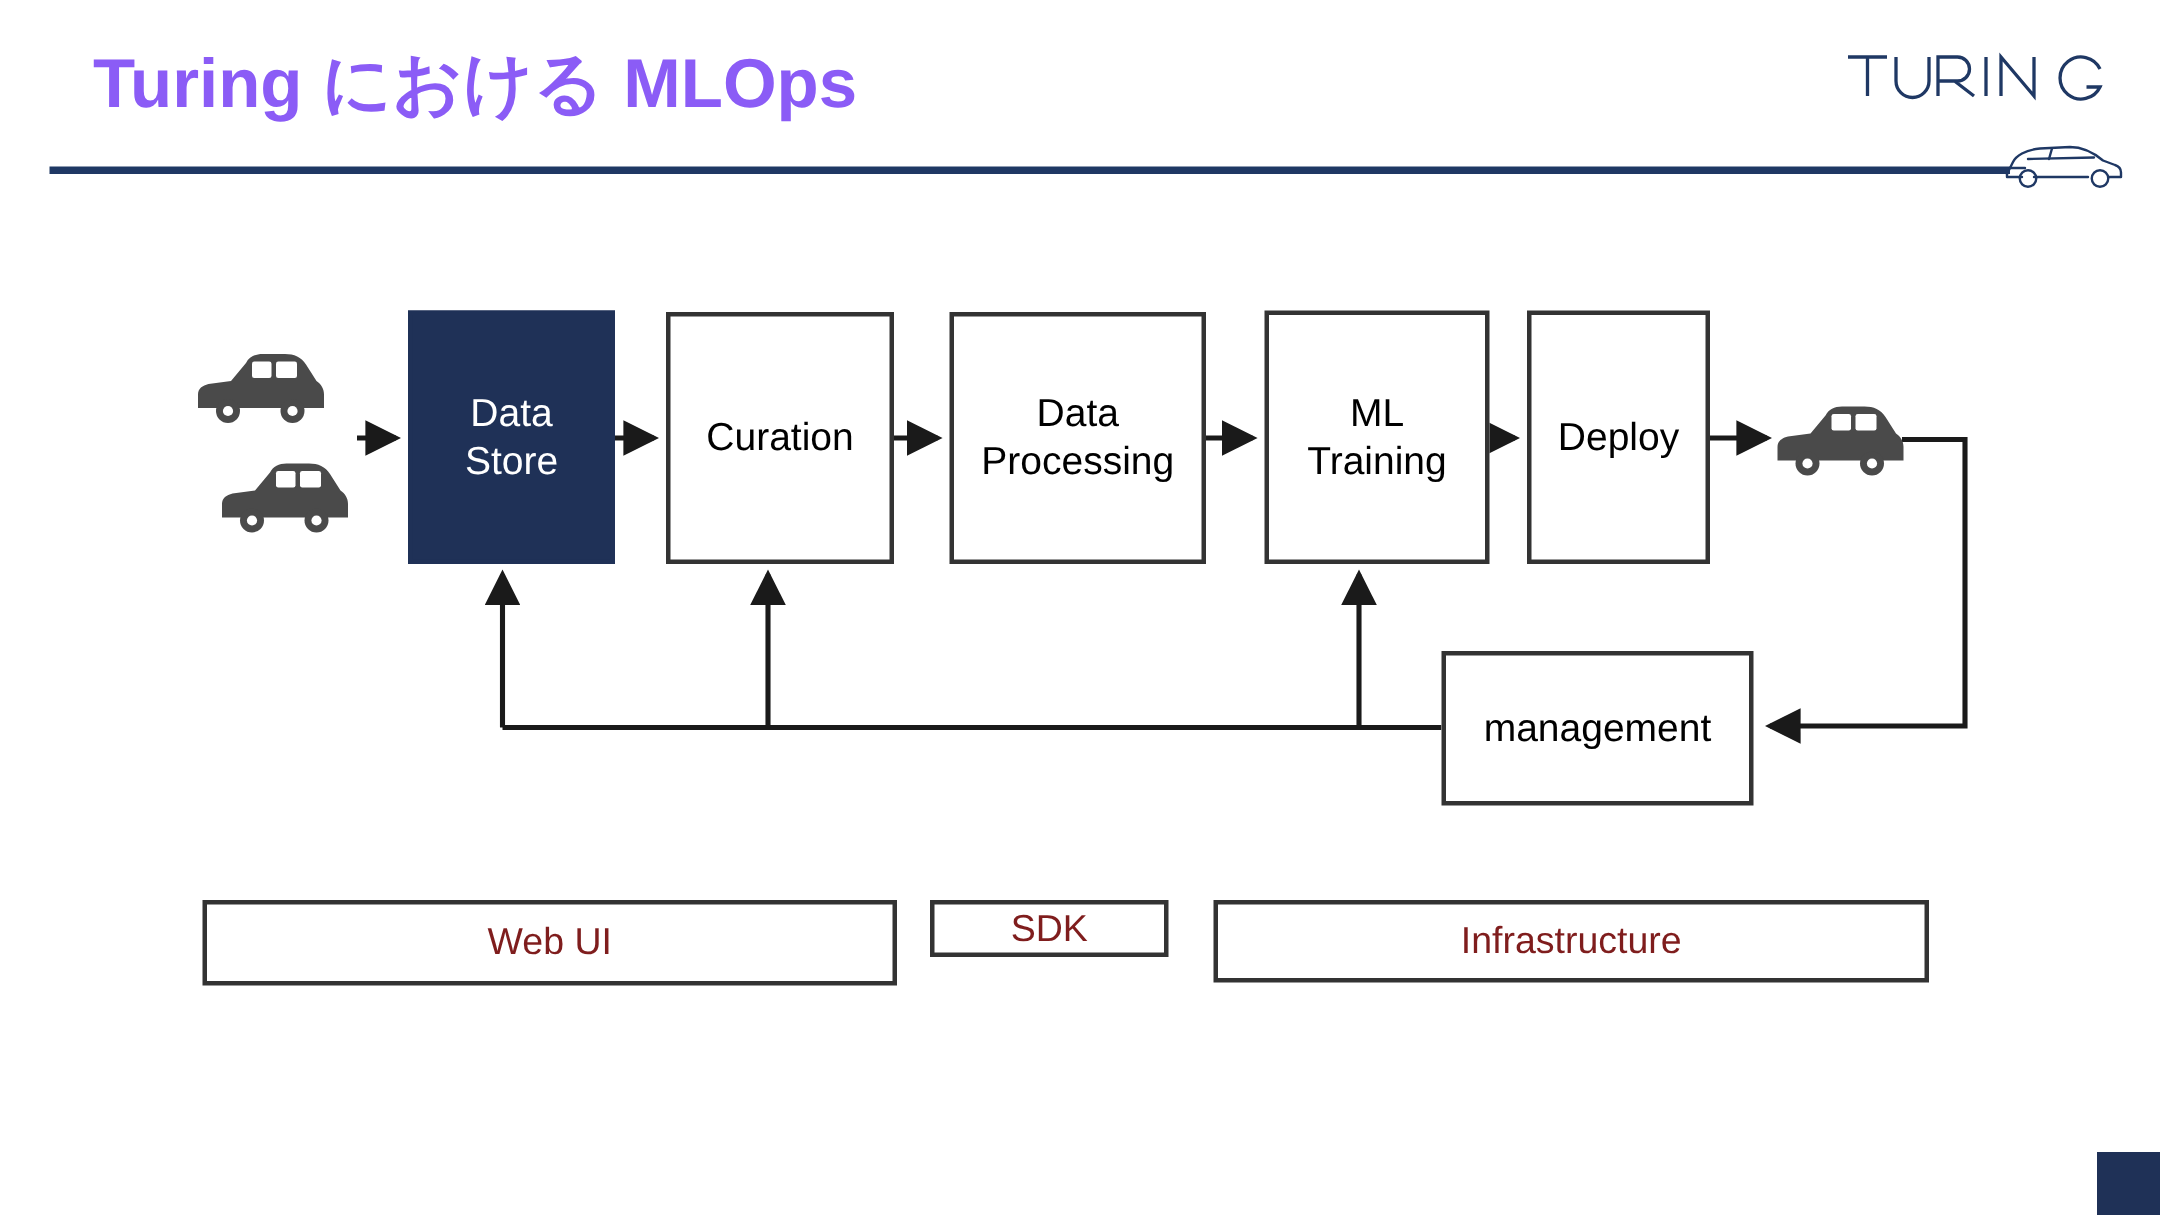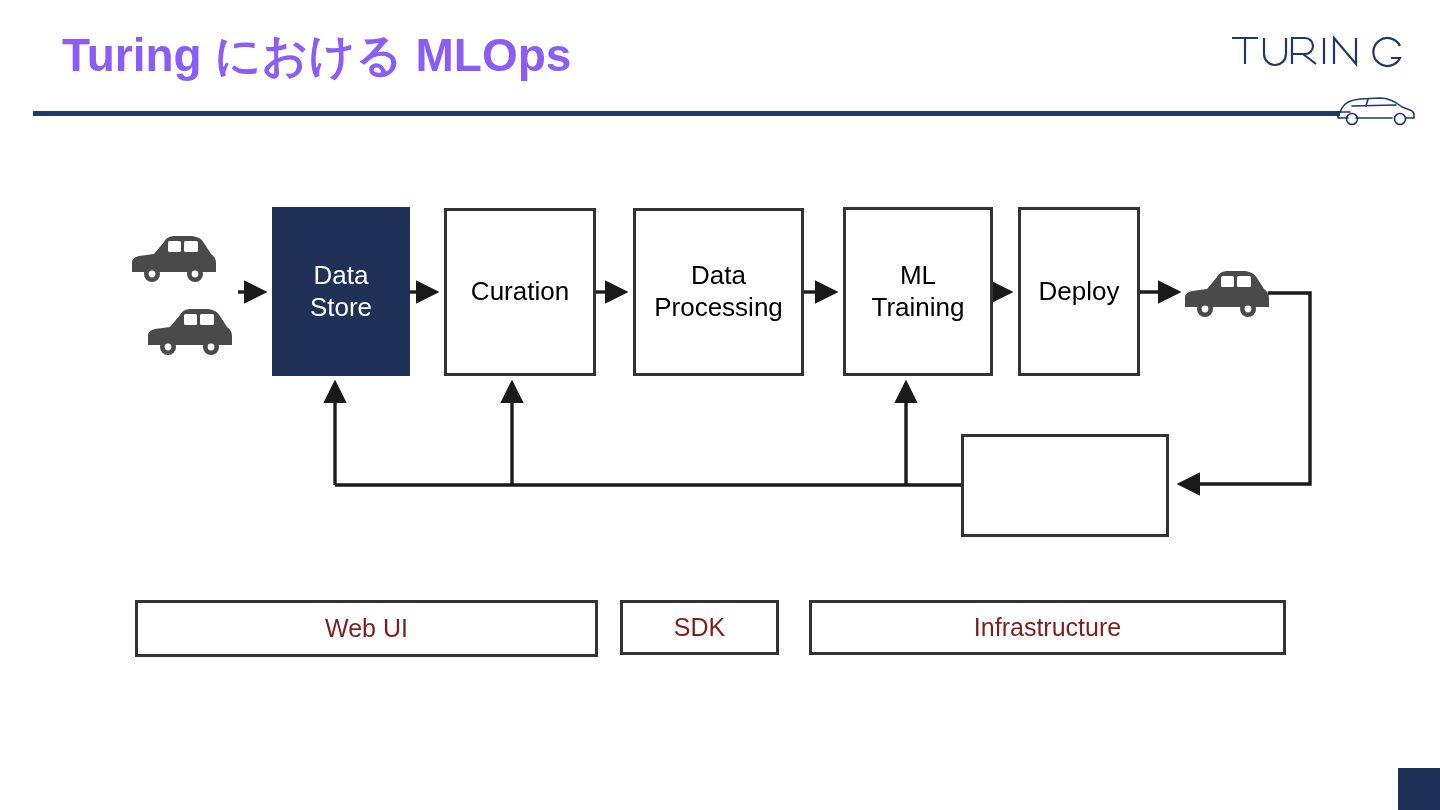--- a/index.html
+++ b/index.html
@@ -92,21 +92,21 @@
     box-sizing: border-box;
     border: 3px solid #333333;
     background: #ffffff;
     display: flex;
     align-items: center;
     justify-content: center;
     font-size: 25px;
     color: #7f1d1d;
   }
   #bar-web-ui         { left: 135px; top: 600px; width: 463px; height: 57px; }
-  #bar-sdk            { left: 620px; top: 600px; width: 159px; height: 55px; }
+  #bar-sdk            { left: 620px; top: 600px; width: 159px; height: 38px; }
   #bar-infrastructure { left: 809px; top: 600px; width: 477px; height: 55px; }
 
   
   .car-silhouette { position: absolute; }
   #car-input-1 { left: 130px; top: 232px; width: 88px; height: 52px; }
   #car-input-2 { left: 146px; top: 305px; width: 88px; height: 52px; }
   #car-output  { left: 1183px; top: 267px; width: 88px; height: 52px; }
 
   #corner-block {
     position: absolute;
@@ -266,20 +266,21 @@
 </div>
 
 <div class="node" id="node-deploy">
   <div>
     <div>Deploy</div>
   </div>
 </div>
 
 <div class="node" id="node-experiment">
   <div>
+    <div>management</div>
   </div>
 </div>
 
 <div class="bar" id="bar-web-ui">
   <span>Web UI</span>
 </div>
 <div class="bar" id="bar-sdk">
   <span>SDK</span>
 </div>
 <div class="bar" id="bar-infrastructure">

